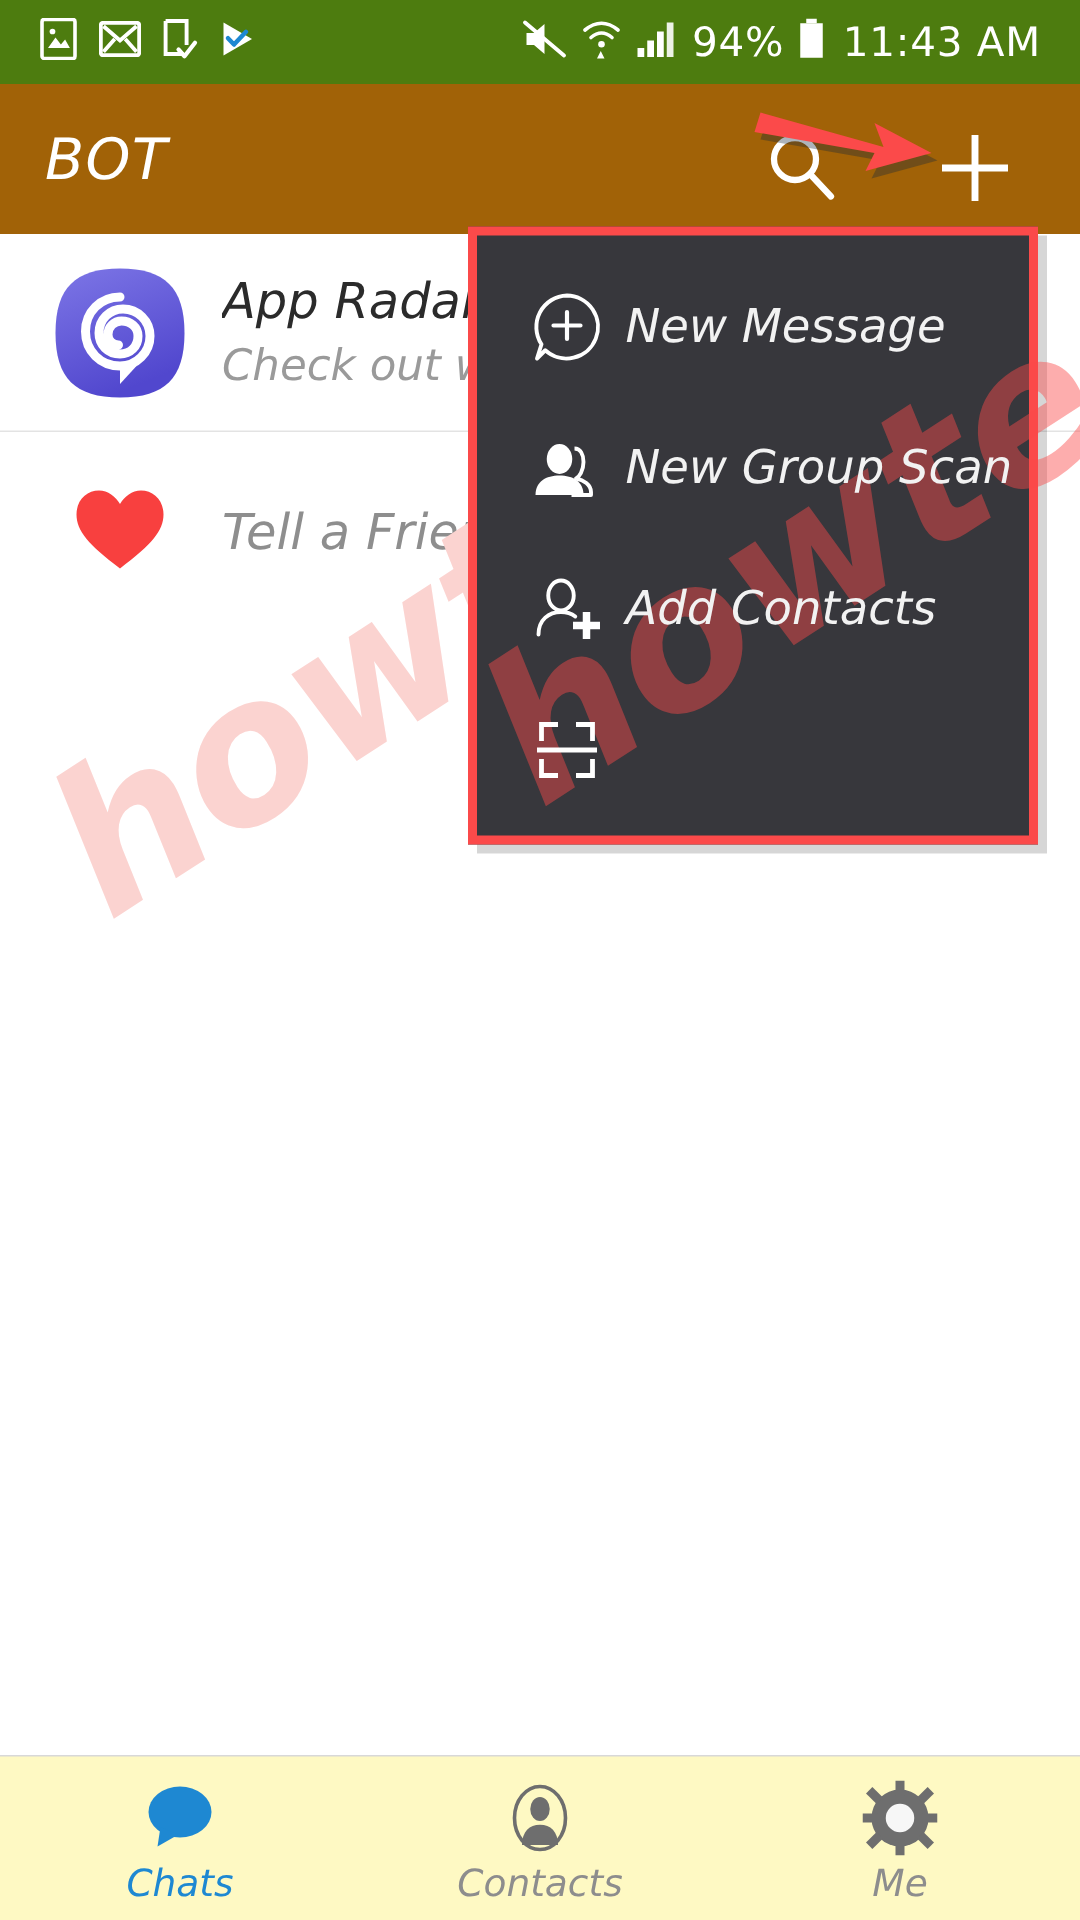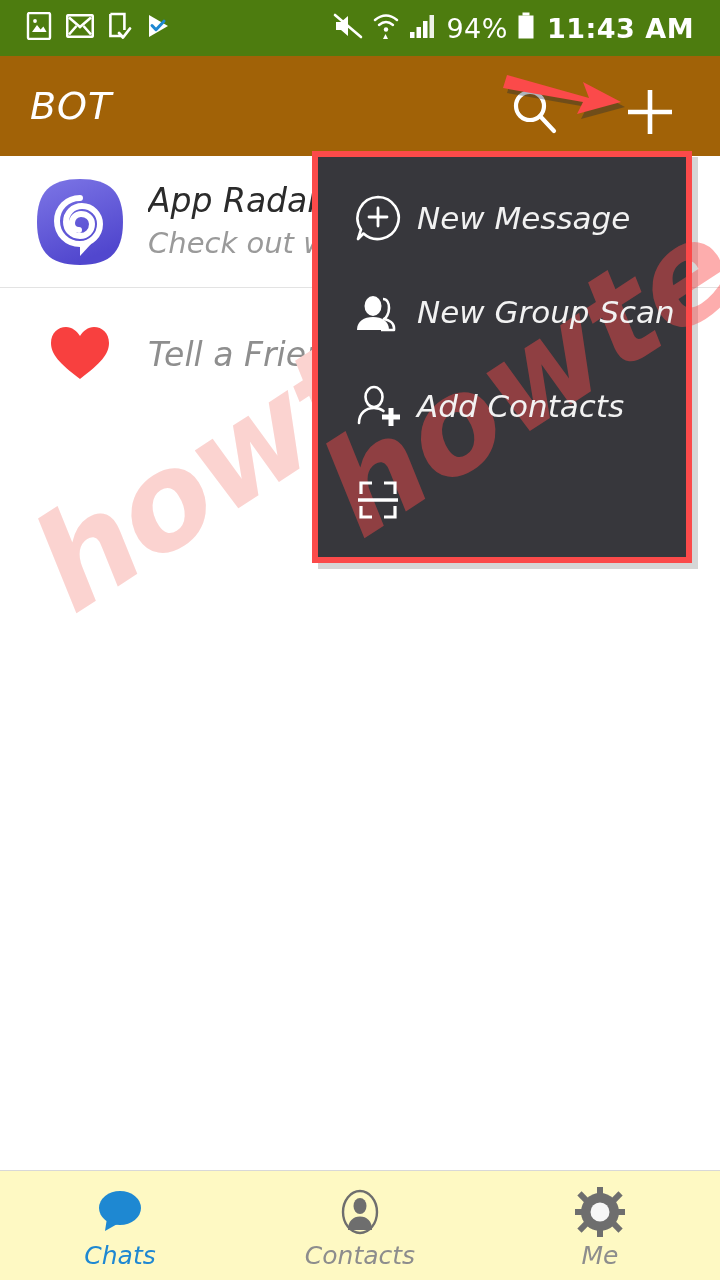--- a/index.html
+++ b/index.html
@@ -43,21 +43,21 @@
   }
   .sb-icon { display: block; }
   .sb-text {
     color: #ffffff;
     font-size: 27px;
     font-family: "DejaVu Sans", sans-serif;
     letter-spacing: 0.5px;
     line-height: 1;
     font-weight: 400;
   }
-  #sb-time { font-size: 27px; margin-left: 3px; font-weight: bold; }
+  #sb-time { font-size: 27px; margin-left: 3px; }
 
   
   #app-bar {
     position: absolute;
     left: 0; top: 56px;
     width: 720px; height: 100px;
     background: #a16207;
   }
   #app-title {
     position: absolute;

